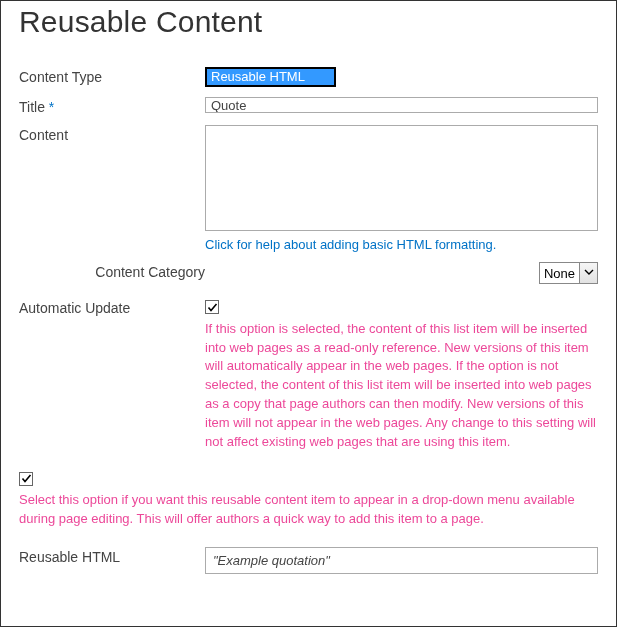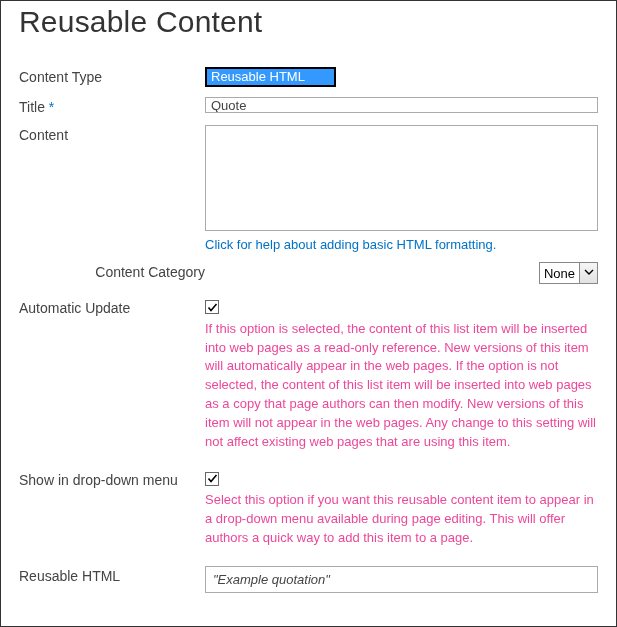--- a/index.html
+++ b/index.html
@@ -184,21 +184,20 @@
     <span class="cb">
       <svg width="11" height="11" viewBox="0 0 11 11">
           <path d="M1.5 5.5 L4 8.5 L9.5 2" stroke="#000" stroke-width="1.6" fill="none"></path>
         </svg>
     </span>
     <div class="desc">If this option is selected, the content of this list item will be inserted into web pages as a read-only reference. New versions of this item will automatically appear in the web pages. If the option is not selected, the content of this list item will be inserted into web pages as a copy that page authors can then modify. New versions of this item will not appear in the web pages. Any change to this setting will not affect existing web pages that are using this item.</div>
   </div>
 </div>
 
 <div class="row gap-xl">
-  <div class="label-col">Show in drop-down menu</div>
   <div class="field-col">
     <span class="cb">
       <svg width="11" height="11" viewBox="0 0 11 11">
           <path d="M1.5 5.5 L4 8.5 L9.5 2" stroke="#000" stroke-width="1.6" fill="none"></path>
         </svg>
     </span>
     <div class="desc">Select this option if you want this reusable content item to appear in a drop-down menu available during page editing. This will offer authors a quick way to add this item to a page.</div>
   </div>
 </div>
 

